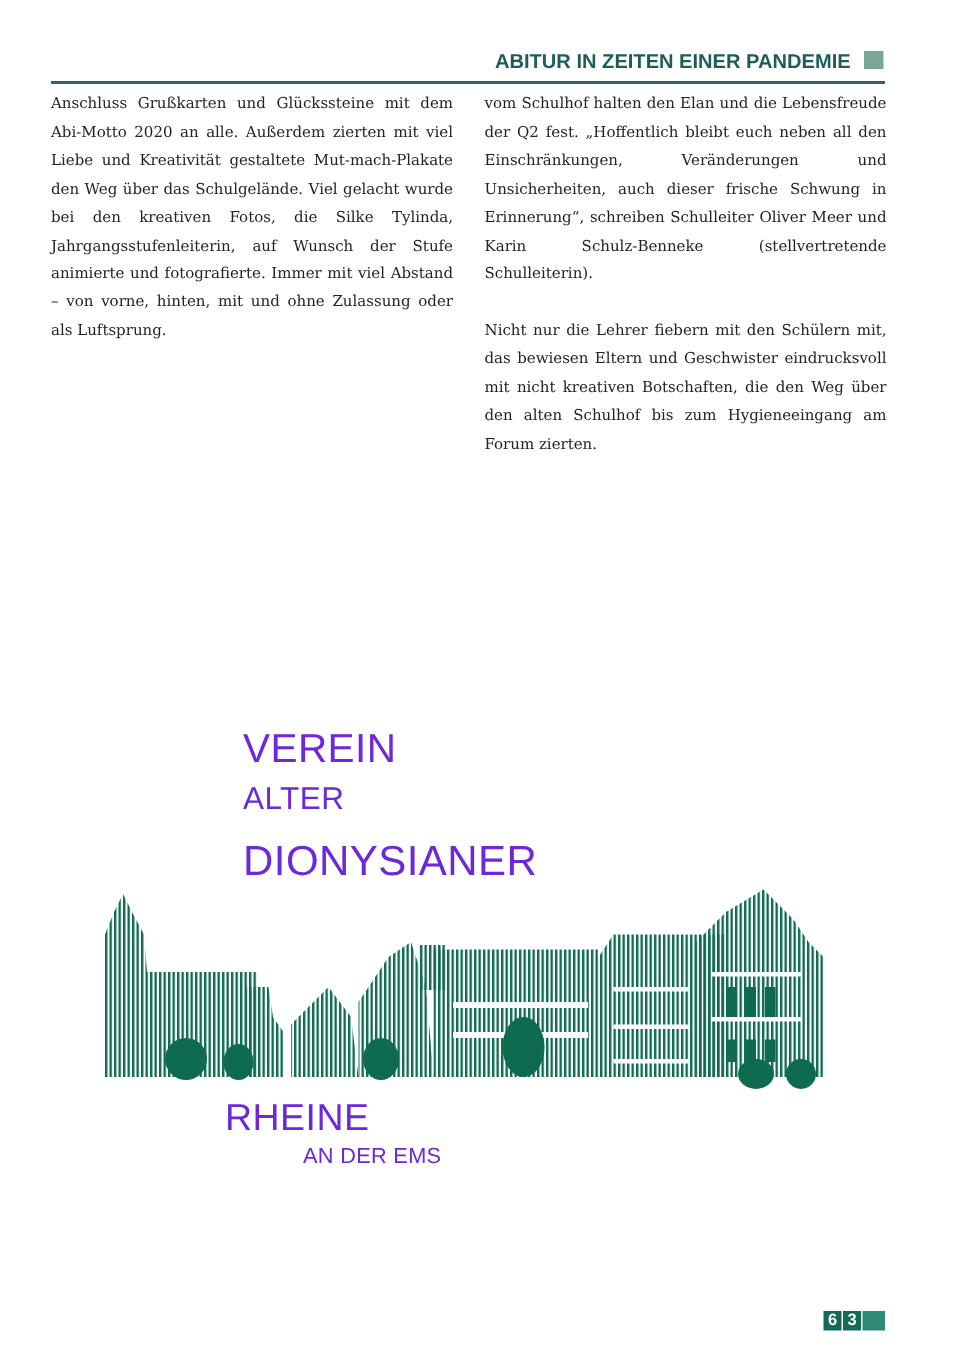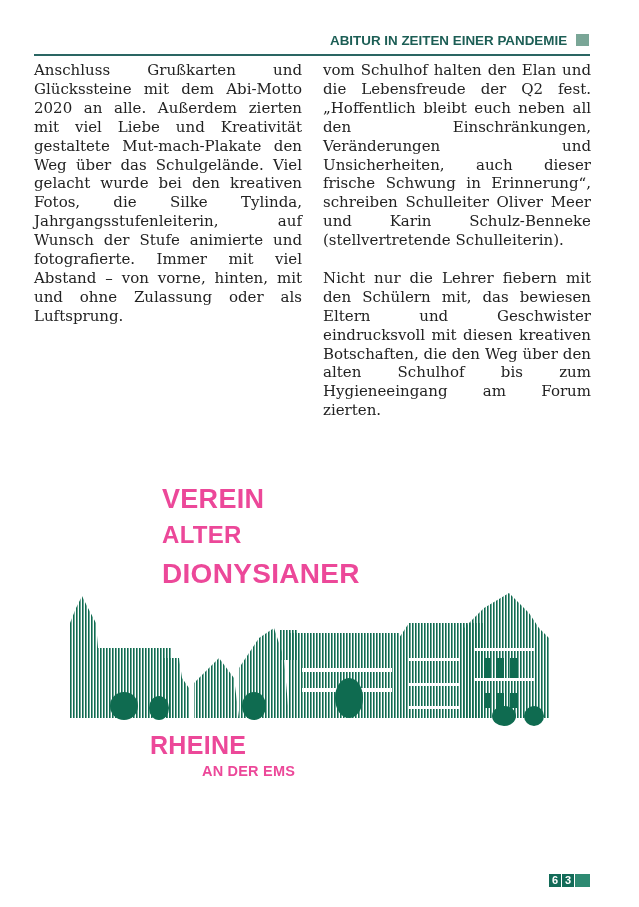--- a/index.html
+++ b/index.html
@@ -13,31 +13,31 @@
     color: #1c5e55; letter-spacing: 0px; white-space: nowrap;
   }
   .header-square {
     position: absolute; left: 576px; top: 34px; width: 13px; height: 12px; background: #7aa697;
   }
   .header-rule {
     position: absolute; left: 34px; top: 54px; width: 556px; height: 2px; background: #2a6663;
   }
   .col {
     position: absolute; top: 61px; width: 268px;
-    font-size: 15px; line-height: 18.9px; text-align: justify; hyphens: manual;
+    font-size: 10px; line-height: 18.9px; text-align: justify; hyphens: manual;
   }
   .col p { margin: 0 0 18.9px 0; }
   .col-left { left: 34px; }
   .col-right { left: 323px; }
   .logo-text {
-    position: absolute; font-family: "Liberation Sans", sans-serif; color: #ec4899; white-space: nowrap;
-    font-weight: bold; letter-spacing: 0.3px;
+    position: absolute; font-family: "Liberation Sans", sans-serif; color: #6d28d9; white-space: nowrap;
+    font-weight: normal; letter-spacing: 0.3px;
   }
   .logo-l1 { left: 162px; top: 484px; font-size: 27px; }
-  .logo-l2 { left: 162px; top: 521px; font-size: 24px; }
+  .logo-l2 { left: 162px; top: 521px; font-size: 21px; }
   .logo-l3 { left: 162px; top: 558px; font-size: 28px; }
   .logo-rheine { left: 150px; top: 731px; font-size: 25px; }
   .logo-ems { left: 162px; top: 763px; font-size: 14.5px; letter-spacing: 0.2px; margin-left: 40px; }
   .skyline { position: absolute; left: 64px; top: 588px; width: 500px; height: 140px; }
   .pagenum { position: absolute; top: 874px; left: 549px; display: flex; gap: 1px; }
   .pagenum span {
     display: inline-block; width: 12px; height: 13px; background: #136b58; color: #fff;
     font-family: "Liberation Sans", sans-serif; font-weight: bold; font-size: 11px; line-height: 13px; text-align: center;
   }
   .pagenum .blank { width: 15px; background: #2e8a72; }
@@ -48,21 +48,21 @@
 <div class="header-title">ABITUR IN ZEITEN EINER PANDEMIE</div>
 <div class="header-square"></div>
 <div class="header-rule"></div>
 
 <div class="col col-left">
   <p>Anschluss Grußkarten und Glückssteine mit dem Abi-Motto 2020 an alle. Außer­dem zierten mit viel Liebe und Kreati­vität gestaltete Mut-mach-Plakate den Weg über das Schulgelände. Viel gelacht wurde bei den kreativen Fotos, die Sil­ke Tylinda, Jahrgangsstufenleiterin, auf Wunsch der Stufe animierte und fotogra­fierte. Immer mit viel Abstand – von vor­ne, hinten, mit und ohne Zulassung oder als Luftsprung.</p>
 </div>
 
 <div class="col col-right">
   <p>vom Schulhof halten den Elan und die Lebensfreude der Q2 fest. „Hoffentlich bleibt euch neben all den Einschränkun­gen, Veränderungen und Unsicherheiten, auch dieser frische Schwung in Erinne­rung“, schreiben Schulleiter Oliver Meer und Karin Schulz-Benneke (stellvertre­tende Schulleiterin).</p>
-  <p>Nicht nur die Lehrer fiebern mit den Schülern mit, das bewiesen Eltern und Geschwister eindrucksvoll mit diesen kreativen Botschaften, die den Weg über den alten Schulhof bis zum Hygieneein­gang am Forum zierten.</p>
+  <p>Nicht nur die Lehrer fiebern mit den Schülern mit, das bewiesen Eltern und Geschwister eindrucksvoll mit nicht kreativen Botschaften, die den Weg über den alten Schulhof bis zum Hygieneein­gang am Forum zierten.</p>
 </div>
 
 <div class="logo-text logo-l1">VEREIN</div>
 <div class="logo-text logo-l2">ALTER</div>
 <div class="logo-text logo-l3">DIONYSIANER</div>
 
 <svg class="skyline" viewBox="0 0 500 140" xmlns="http://www.w3.org/2000/svg">
   <defs>
     <pattern id="hatch" width="3" height="6" patternUnits="userSpaceOnUse">
       <rect x="0" y="0" width="1.6" height="6" fill="#0f6b50"></rect>

